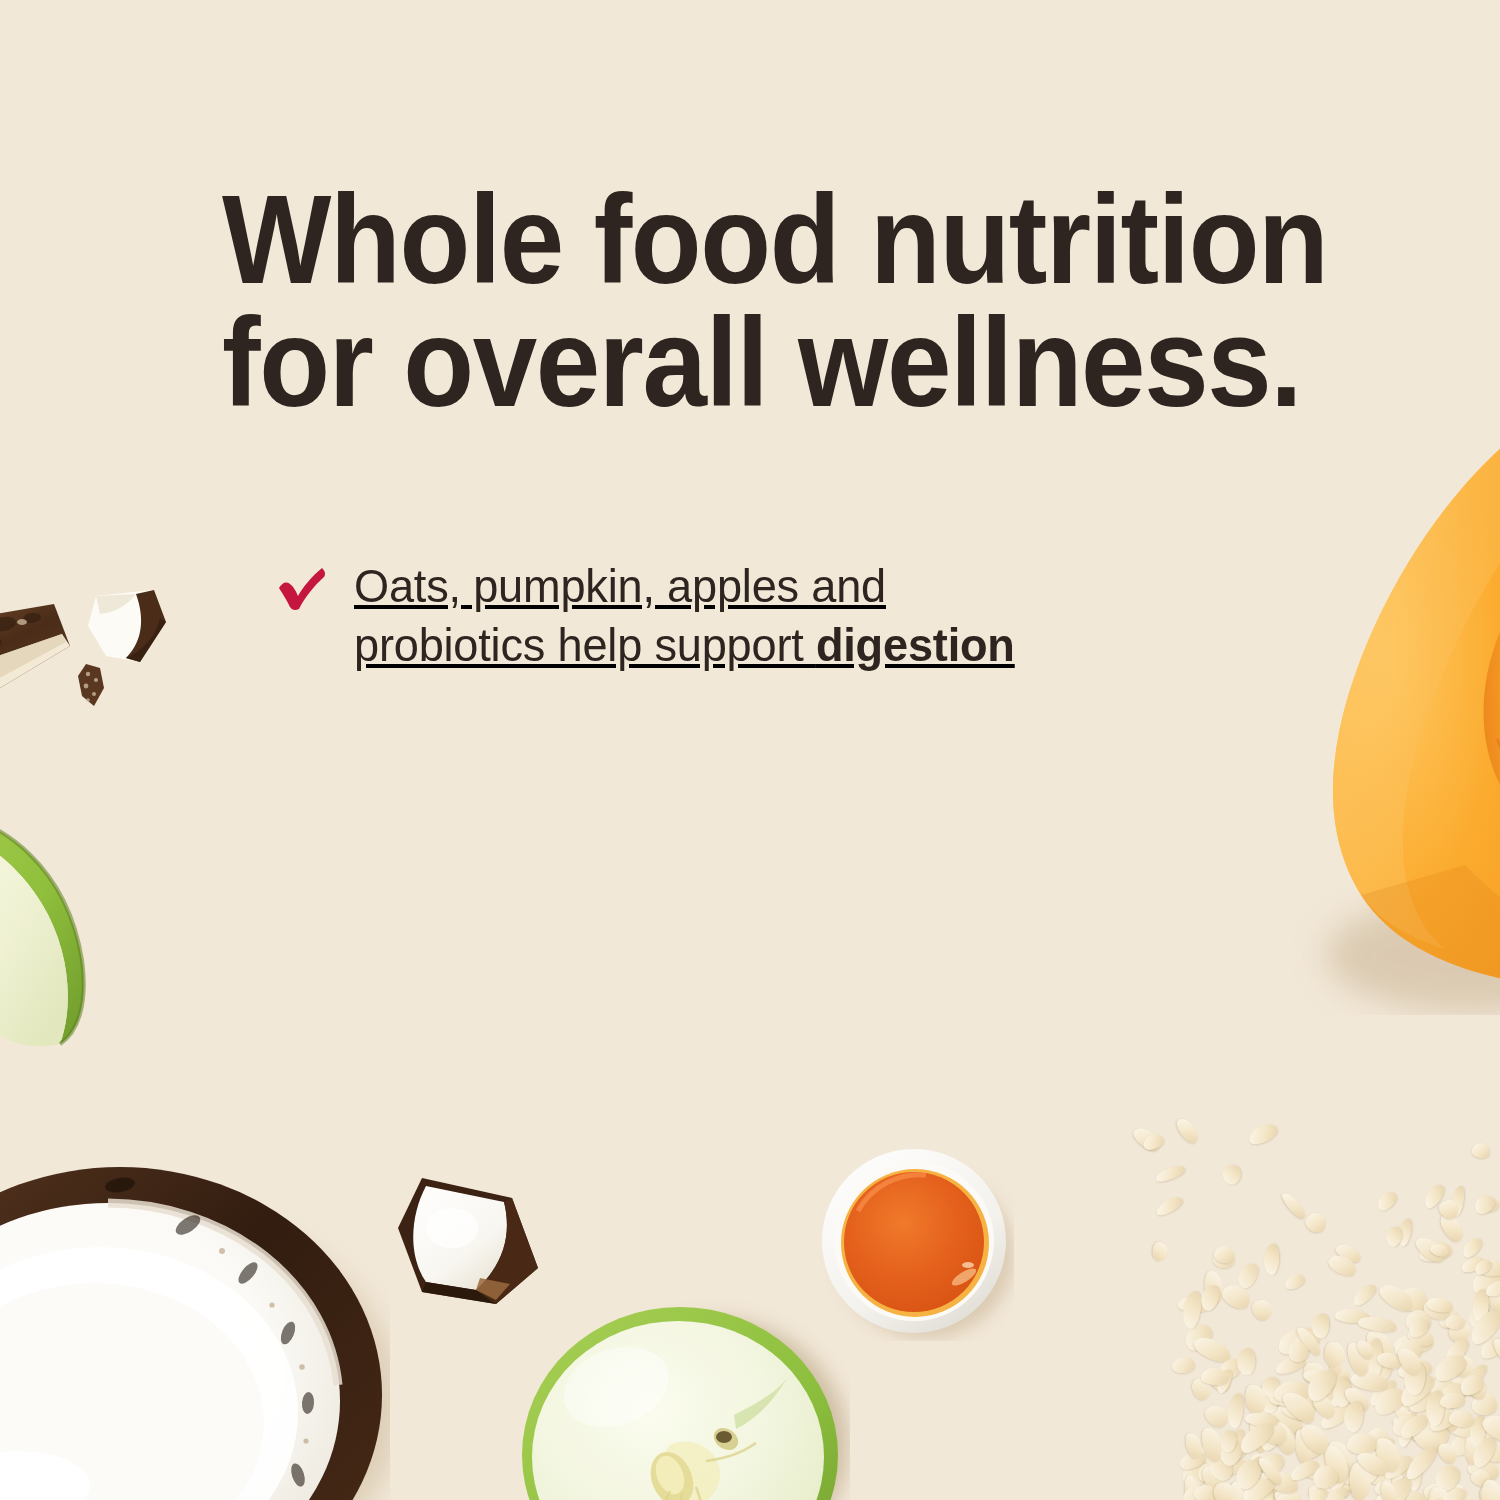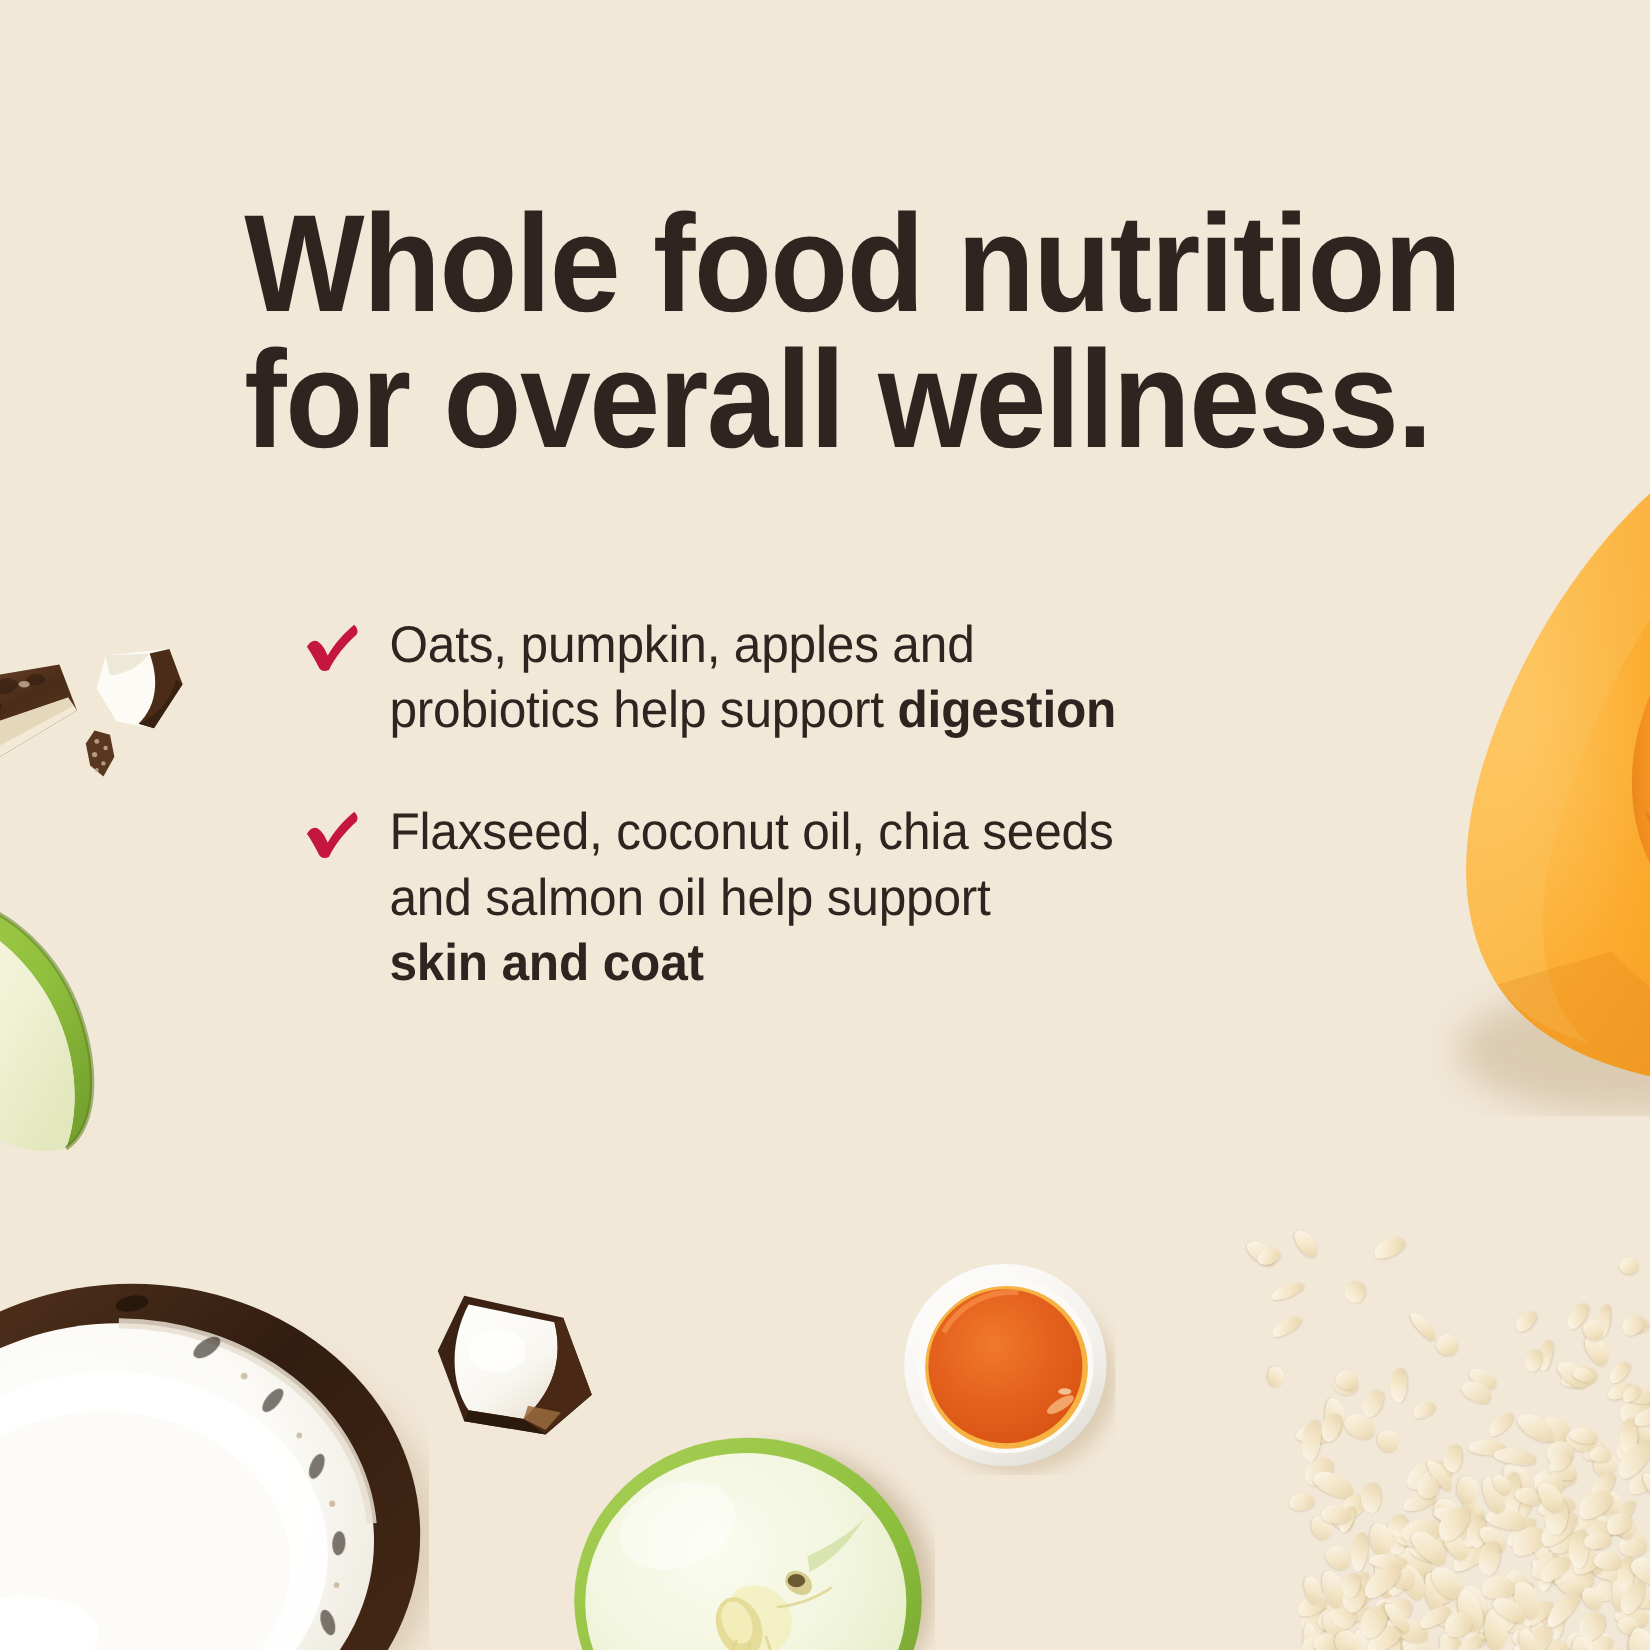--- a/index.html
+++ b/index.html
@@ -43,20 +43,21 @@
   }
   #headline .hl-line { display: block; }
 
   
   #bullets {
     position: absolute;
     left: 276px;
     top: 556px;
     width: 990px;
     z-index: 40;
+    text-decoration: underline;
   }
 
   .bullet {
     position: relative;
     padding-left: 78px;
     margin-bottom: 52px;
   }
   .bullet:last-child { margin-bottom: 0; }
 
   .check-icon {
@@ -703,30 +704,17 @@
                  C27,21 36,10 46,2 C49,5 50,8 48,11
                  C38,20 29,31 23,43 C19,45 16,44 14,41
                  C11,35 7,28 3,22 Z" fill="#c4163f"></path>
       </svg>
       <div class="bullet-text">
         <span>Oats, pumpkin, apples and</span><br>
         <span>probiotics help support </span><b>digestion</b>
       </div>
     </li>
 
-    <li class="bullet">
-      <svg class="check-icon" viewBox="0 0 52 46" aria-hidden="true">
-        <path d="M3,22 C6,17 10,15 14,18 C17,20 20,25 22,30
-                 C27,21 36,10 46,2 C49,5 50,8 48,11
-                 C38,20 29,31 23,43 C19,45 16,44 14,41
-                 C11,35 7,28 3,22 Z" fill="#c4163f"></path>
-      </svg>
-      <div class="bullet-text">
-        <span>Flaxseed, coconut oil, chia seeds</span><br>
-        <span>and salmon oil help support</span><br>
-        <b>skin and coat</b>
-      </div>
-    </li>
 
 
   </ul>
 
 </div>
 
 </body></html>

